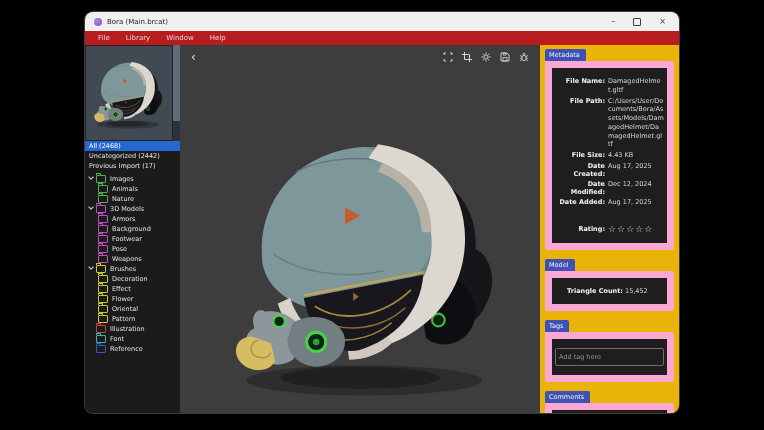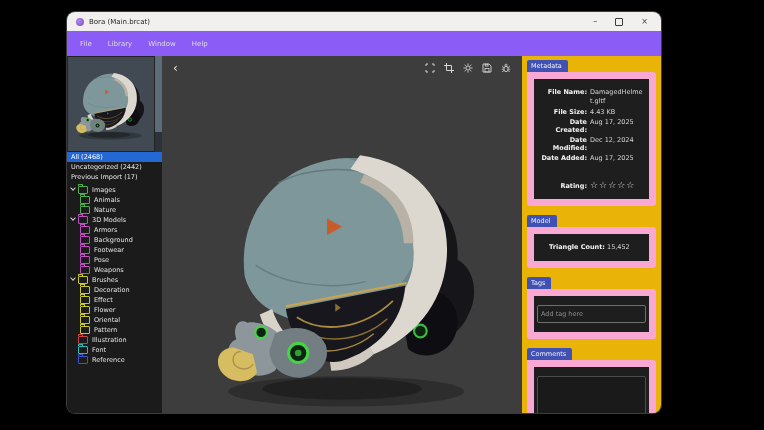--- a/index.html
+++ b/index.html
@@ -1,29 +1,29 @@
 <!DOCTYPE html>
 <html><head>
 <meta charset="utf-8">
 <style>
   html,body{margin:0;padding:0;background:#000;}
   .stage{position:relative;width:764px;height:430px;background:#000;overflow:hidden;
          font-family:"DejaVu Sans",sans-serif;-webkit-font-smoothing:antialiased;}
-  .window{position:absolute;left:67px;top:12px;width:594px;height:401px;background:#1e1e1e;
+  .window{position:absolute;left:85px;top:12px;width:594px;height:401px;background:#1e1e1e;
           border-radius:8px;overflow:hidden;box-shadow:0 0 0 1px #3c3c3c;display:flex;flex-direction:column;}
   
   .titlebar{height:19px;background:#f1f0ee;display:flex;align-items:center;padding:0 9px;gap:5px;flex:0 0 auto;}
   .app-icon{width:8px;height:8px;border-radius:50%;background:radial-gradient(circle at 35% 35%,#b description,#7a4fc0);
             background:radial-gradient(circle at 35% 35%,#b18ae8,#7a4fc0);flex:0 0 auto;}
   .title{font-size:7px;color:#1d1d1d;}
   .win-controls{margin-left:auto;display:flex;align-items:center;gap:18px;padding-right:4px;}
   .wc{color:#3c3c3c;font-size:8px;line-height:8px;cursor:default;}
   .wc-max{width:6px;height:6px;border:1px solid #3c3c3c;border-radius:1px;}
   
-  .menubar{height:25px;background:#8b5cf6;display:flex;align-items:center;padding-left:5px;flex:0 0 auto;}
+  .menubar{height:14px;background:#b91c1c;display:flex;align-items:center;padding-left:5px;flex:0 0 auto;}
   .menu-item{color:#dedede;font-size:7px;padding:0 8px;}
   
   .content{flex:1;display:flex;min-height:0;}
   
   .sidebar{width:95px;background:#1b1b1b;flex:0 0 auto;display:flex;flex-direction:column;}
   .thumb-pane{height:96px;background:#222;position:relative;flex:0 0 auto;}
   .thumb-tile{position:absolute;left:1px;top:1px;width:86px;height:94px;background:#414a52;
               display:flex;align-items:center;justify-content:center;overflow:hidden;}
   .thumb-scrollbar{position:absolute;right:0;top:0;width:7px;height:96px;background:#2c3237;}
   .thumb-scrollthumb{width:7px;height:76px;background:#5d6c7a;}
@@ -259,20 +259,24 @@
       <div class="inspector">
 
         <div class="sec">
           <div class="tab">Metadata</div>
           <div class="box">
             <div class="meta-row">
                 <span class="k">File Name:</span>
                 <span class="v">DamagedHelmet.gltf</span>
               </div>
             <div class="meta-row">
+                <span class="k">File Path:</span>
+                <span class="v">C:/Users/User/Documents/Bora/Assets/Models/DamagedHelmet/DamagedHelmet.gltf</span>
+              </div>
+            <div class="meta-row">
                 <span class="k">File Size:</span>
                 <span class="v">4.43 KB</span>
               </div>
             <div class="meta-row">
                 <span class="k">Date Created:</span>
                 <span class="v">Aug 17, 2025</span>
               </div>
             <div class="meta-row">
                 <span class="k">Date Modified:</span>
                 <span class="v">Dec 12, 2024</span>

